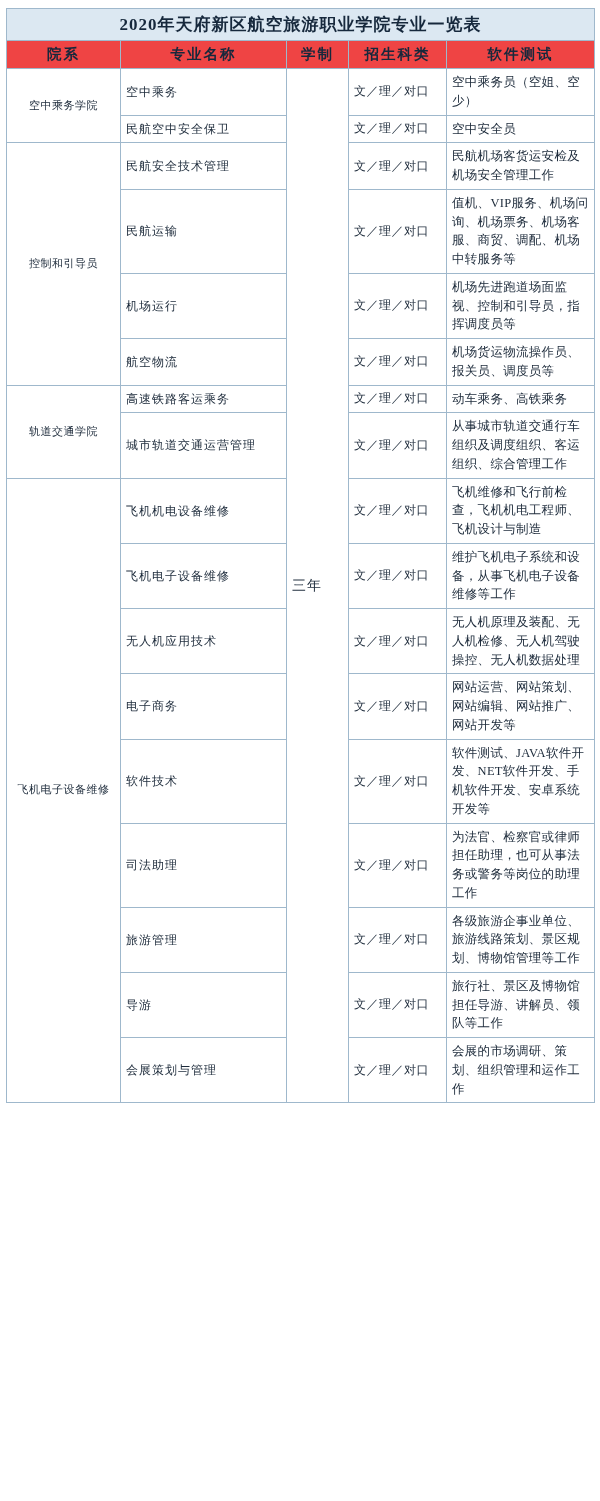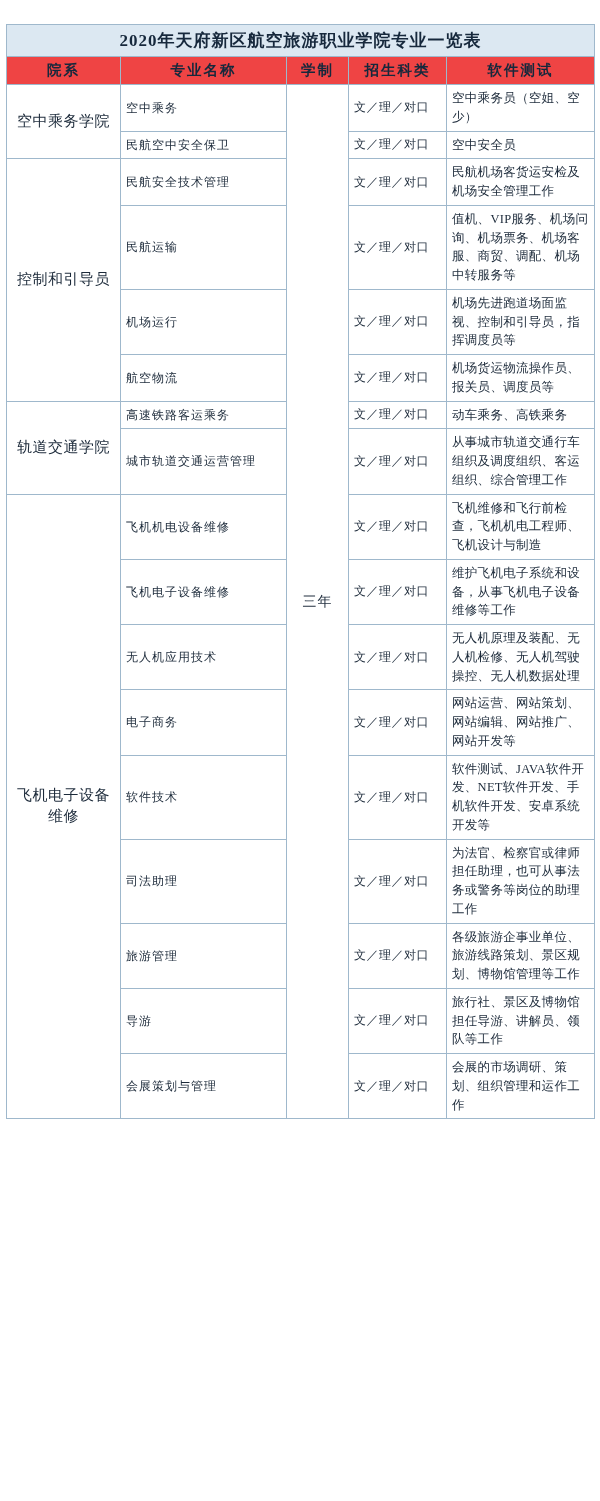--- a/index.html
+++ b/index.html
@@ -8,21 +8,21 @@
     background: #ffffff;
   }
   body {
     width: 600px;
     font-family: "Liberation Serif", "DejaVu Serif", serif;
     color: #1c2a3a;
   }
   .page {
     width: 600px;
     box-sizing: border-box;
-    padding: 24px 6px 8px 6px;
+    padding: 8px 6px 8px 6px;
   }
   table.major-table {
     width: 588px;
     border-collapse: collapse;
     table-layout: fixed;
     border: 1px solid #7f9bb5;
   }
   table.major-table td, table.major-table th {
     border: 1px solid #9fb8cc;
     vertical-align: middle;
@@ -43,31 +43,30 @@
     background: #ef4444;
     text-align: center;
     font-size: 14.5px;
     font-weight: bold;
     letter-spacing: 2px;
     padding: 8px 4px;
     color: #16283c;
   }
   .dept-cell {
     text-align: center;
-    font-size: 15px;
+    font-size: 11px;
     line-height: 1.45;
     letter-spacing: 0.5px;
   }
   .major-cell {
     font-size: 12px;
     line-height: 1.5;
     letter-spacing: 1px;
   }
   .years-cell {
-    text-align: center;
     font-size: 14px;
     letter-spacing: 1px;
     margin-left: 12px;
   }
   .cat-cell {
     font-size: 12px;
     letter-spacing: 0.5px;
     white-space: nowrap;
   }
   .job-cell {

